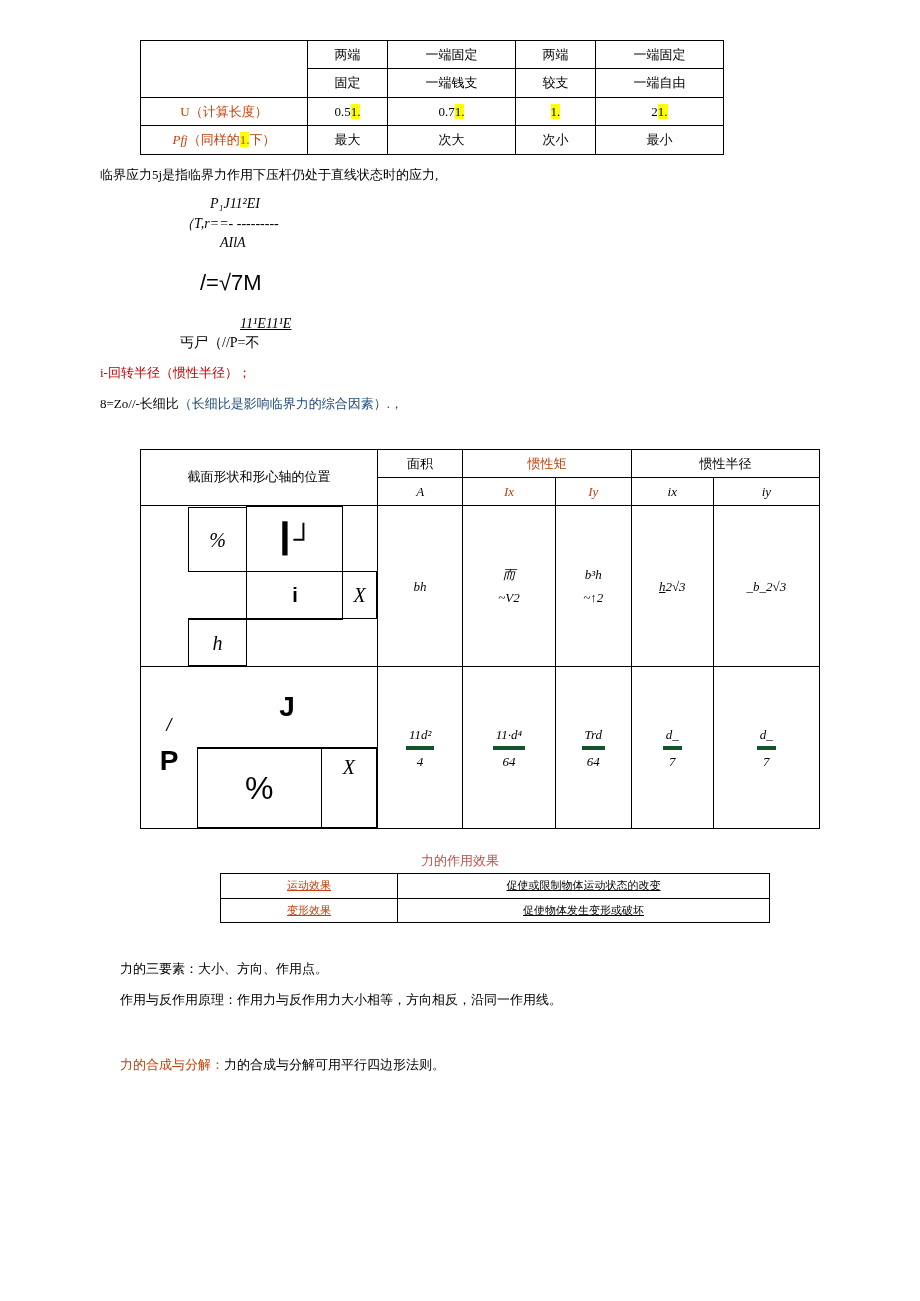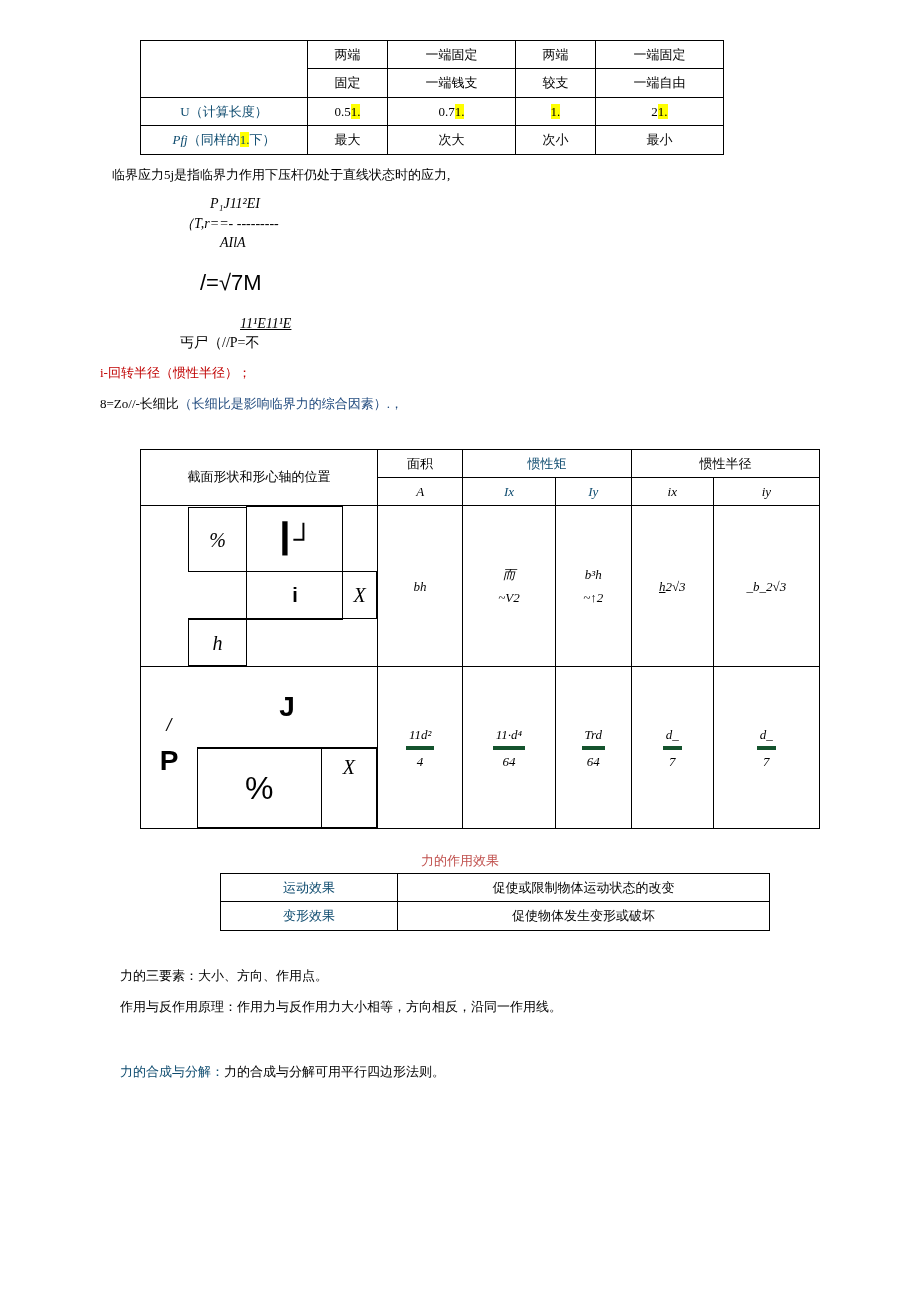--- a/index.html
+++ b/index.html
@@ -20,21 +20,21 @@
   padding: 2px 8px;
   text-align: center;
   vertical-align: middle;
 }
 .table1 {
   margin-left: 40px;
   width: 584px;
 }
 .table1 td { font-size: 13px; }
 .highlight { background: #ffff00; }
-.orange { color: #0c4a6e; }
+.orange { color: #c2410c; }
 .blue { color: #1f497d; }
 .red { color: #c00000; }
 .formula {
   margin-left: 80px;
   font-style: italic;
   font-family: "Times New Roman", serif;
   font-size: 14px;
   line-height: 1.4;
 }
 .table2 {
@@ -59,21 +59,21 @@
   display: inline-block;
   text-align: center;
   vertical-align: middle;
 }
 .frac .num { display: block; border-bottom: 4px solid #14532d; padding: 0 3px; }
 .frac .den { display: block; padding: 0 3px; }
 .table3 {
   margin-left: 120px;
   width: 550px;
 }
-.table3 td { font-size: 13px; }
+.table3 td { font-size: 11px; text-decoration: underline; }
 .section-title { text-align: center; color: #c0504d; font-size: 13px; margin-top: 20px; }
 .para { margin: 8px 0 8px 20px; font-size: 13px; }
 </style>
 </head>
 <body>
 
 
 
 
 <table class="table1">
@@ -101,21 +101,21 @@
   <tr>
     <td class="orange"><i>Pfj</i><span>（同样的</span><span class="highlight">1.</span><span>下）</span></td>
     <td>最大</td>
     <td>次大</td>
     <td>次小</td>
     <td>最小</td>
   </tr>
 </tbody>
   </table>
 
-<div class="para" style="margin-left:12px;">临界应力5j是指临界力作用下压杆仍处于直线状态时的应力,</div>
+<div class="para" style="margin-left:0;">临界应力5j是指临界力作用下压杆仍处于直线状态时的应力,</div>
 
 <div class="formula">
   <div style="margin-left:30px;">P₁J11²EI</div>
   <div>（T,r==- ---------</div>
   <div style="margin-left:40px;font-family:Liberation Serif, serif;">AIlA</div>
 </div>
 
 <div class="formula" style="font-size:22px;font-style:normal;font-family:Arial;margin:15px 0 15px 100px;">/=√7M</div>
 
 <div class="formula">

